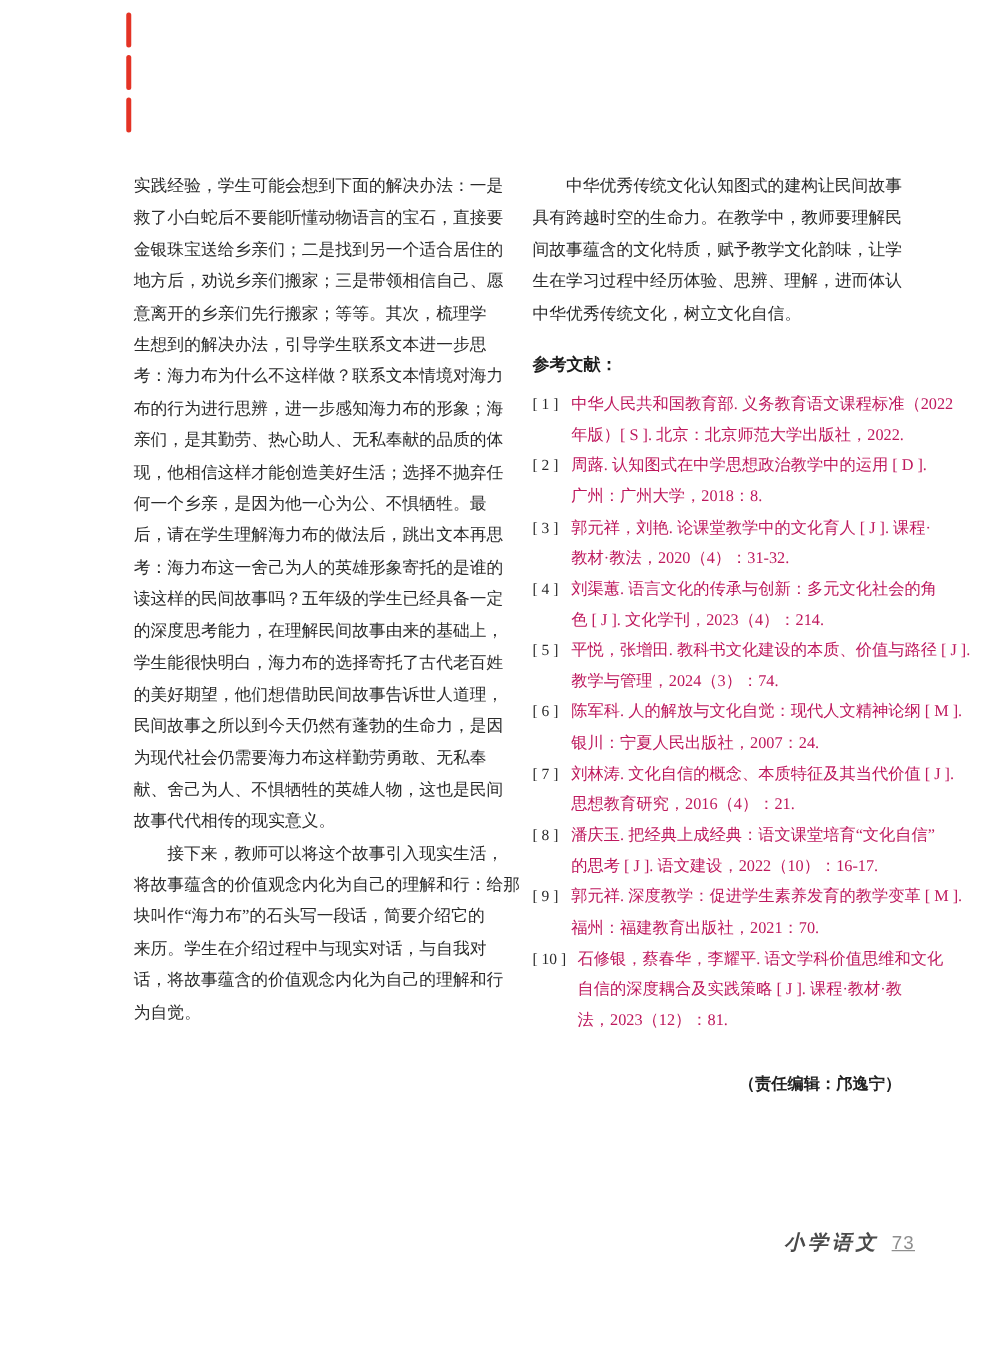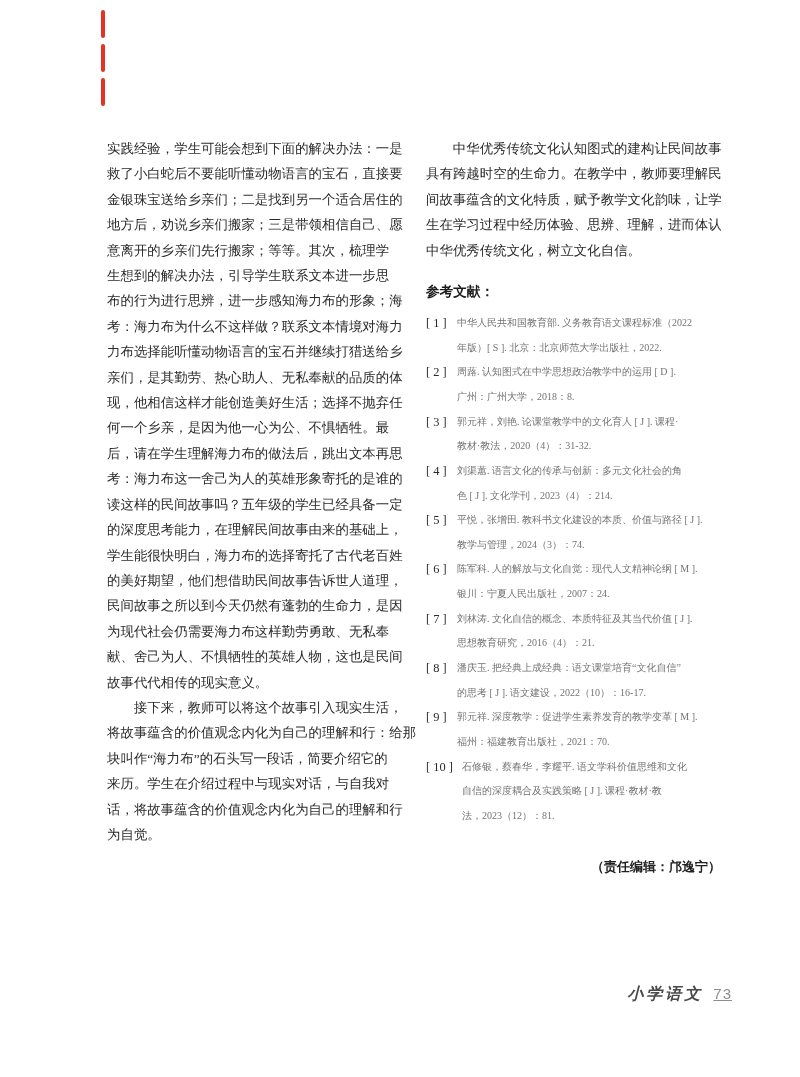--- a/index.html
+++ b/index.html
@@ -28,22 +28,22 @@
     font-family:"Liberation Sans","DejaVu Sans",sans-serif;
     font-weight:700;font-size:13.6px;color:#1c1c1c;
   }
   .ref{position:relative;padding-left:31px;}
   .ref.wide{padding-left:36px;}
   .ref .lbl{
     position:absolute;left:0;top:0;height:24.65px;line-height:24.65px;
     font-size:12.4px;color:#2a2a2a;
   }
   .refline{
-    height:24.65px;line-height:24.65px;font-size:10px;
-    white-space:nowrap;color:#737373;
+    height:24.65px;line-height:24.65px;font-size:13px;
+    white-space:nowrap;color:#be185d;
   }
   .editor{
     margin-top:26px;height:25px;line-height:25px;font-size:13px;
     font-weight:600;text-align:right;padding-right:2px;color:#222;
   }
   .footer{
     position:absolute;top:984px;right:68px;white-space:nowrap;
   }
   .footer .journal{
     font-family:"DejaVu Serif","Liberation Serif",serif;
@@ -63,23 +63,22 @@
   <div class="mark m2"></div>
   <div class="mark m3"></div>
 
   <div class="col col-left" id="left-col">
       <div class="bodyline">实践经验，学生可能会想到下面的解决办法：一是</div>
       <div class="bodyline">救了小白蛇后不要能听懂动物语言的宝石，直接要</div>
       <div class="bodyline">金银珠宝送给乡亲们；二是找到另一个适合居住的</div>
       <div class="bodyline">地方后，劝说乡亲们搬家；三是带领相信自己、愿</div>
       <div class="bodyline">意离开的乡亲们先行搬家；等等。其次，梳理学</div>
       <div class="bodyline">生想到的解决办法，引导学生联系文本进一步思</div>
+      <div class="bodyline">考：海力布为什么不这样做？联系文本情境对海力</div>
       <div class="bodyline">布的行为进行思辨，进一步感知海力布的形象；海</div>
-      <div class="bodyline">考：海力布为什么不这样做？联系文本情境对海力</div>
-      <div class="bodyline">力布选择能听懂动物语言的宝石并继续打猎送给乡</div>
       <div class="bodyline">亲们，是其勤劳、热心助人、无私奉献的品质的体</div>
       <div class="bodyline">现，他相信这样才能创造美好生活；选择不抛弃任</div>
       <div class="bodyline">何一个乡亲，是因为他一心为公、不惧牺牲。最</div>
       <div class="bodyline">后，请在学生理解海力布的做法后，跳出文本再思</div>
       <div class="bodyline">考：海力布这一舍己为人的英雄形象寄托的是谁的</div>
       <div class="bodyline">读这样的民间故事吗？五年级的学生已经具备一定</div>
       <div class="bodyline">的深度思考能力，在理解民间故事由来的基础上，</div>
       <div class="bodyline">学生能很快明白，海力布的选择寄托了古代老百姓</div>
       <div class="bodyline">的美好期望，他们想借助民间故事告诉世人道理，</div>
       <div class="bodyline">民间故事之所以到今天仍然有蓬勃的生命力，是因</div>

